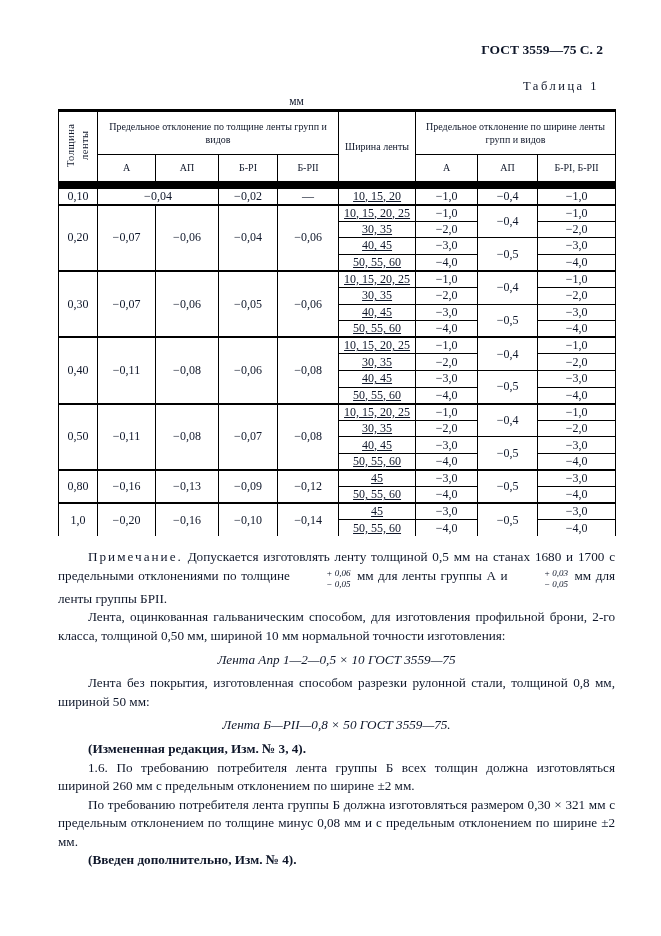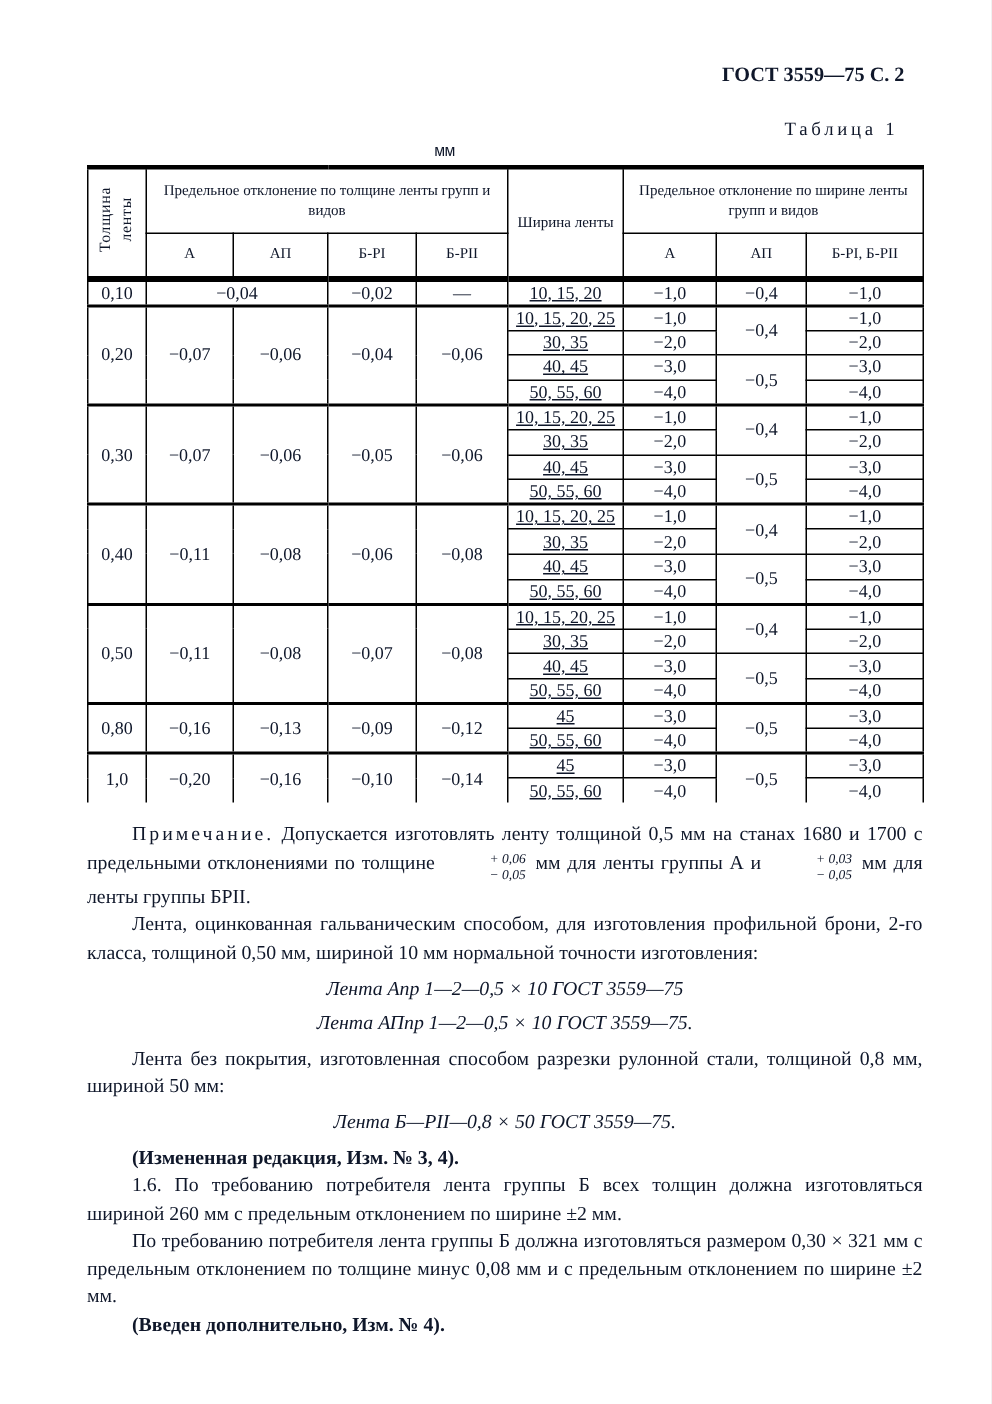--- a/index.html
+++ b/index.html
@@ -25,21 +25,20 @@
     text-align: right;
     font-size: 12.5px;
     letter-spacing: 2.5px;
     padding-right: 16px;
   }
   .unit {
     text-align: center;
     font-size: 11.5px;
     padding-right: 80px;
     margin: 1px 0 2px 0;
-    font-family: Liberation Mono, monospace;
   }
   table.tol {
     border-collapse: collapse;
     table-layout: fixed;
     width: 557px;
     font-size: 12px;
     border-top: 3px solid #000;
     border-bottom: hidden;
   }
   table.tol td {
@@ -47,21 +46,21 @@
     padding: 0 2px;
     text-align: center;
     vertical-align: middle;
     overflow: hidden;
   }
   table.tol thead td { font-size: 10px; line-height: 1.35; }
   tr.h1 { height: 44px; }
   tr.h2 { height: 30px; }
   tr.h2 td { font-size: 10.5px; }
   tbody tr { height: 16.6px; }
-  tbody tr.first td { border-top: 4px solid #000000; }
+  tbody tr.first td { border-top: 8px solid #000000; }
   tbody tr.blk td { border-top: 2px solid #000; }
   td.col1 { border-right: 2px solid #000; }
   td.colw-l { border-left: 2px solid #000; }
   td.w { text-align: left; padding-left: 6px; text-decoration: underline; }
   .vert {
     writing-mode: vertical-rl;
     transform: rotate(180deg);
     display: inline-block;
     inline-size: 62px;
     font-size: 10.5px;
@@ -304,21 +303,20 @@
   </table>
 
   <div class="text-block">
     <p class="p"><span class="sp-label">Примечание.</span> <span>Допускается изготовлять ленту толщиной 0,5 мм на станах 1680 и 1700 с предельными отклонениями по толщине</span> <span class="frac"><span>+ 0,06</span><span>− 0,05</span></span> <span>мм для ленты группы А и</span> <span class="frac"><span>+ 0,03</span><span>− 0,05</span></span> <span>мм для ленты группы БРII.</span></p>
   </div>
 
 
   <p class="p">Лента, оцинкованная гальваническим способом, для изготовления профильной брони, 2-го класса, толщиной 0,50 мм, шириной 10 мм нормальной точности изготовления:</p>
   <p class="p formula">Лента Апр 1—2—0,5 × 10 ГОСТ 3559—75</p>
 
-  <p class="p formula">Лента АПпр 1—2—0,5 × 10 ГОСТ 3559—75.</p>
 
   <p class="p">Лента без покрытия, изготовленная способом разрезки рулонной стали, толщиной 0,8 мм, шириной 50 мм:</p>
   <p class="p formula">Лента Б—РII—0,8 × 50 ГОСТ 3559—75.</p>
 
   <p class="p bold no-just">(Измененная редакция, Изм. № 3, 4).</p>
 
   <p class="p">1.6. По требованию потребителя лента группы Б всех толщин должна изготовляться шириной 260 мм с предельным отклонением по ширине ±2 мм.</p>
   <p class="p">По требованию потребителя лента группы Б должна изготовляться размером 0,30 × 321 мм с предельным отклонением по толщине минус 0,08 мм и с предельным отклонением по ширине ±2 мм.</p>
 
   <p class="p bold no-just">(Введен дополнительно, Изм. № 4).</p>

